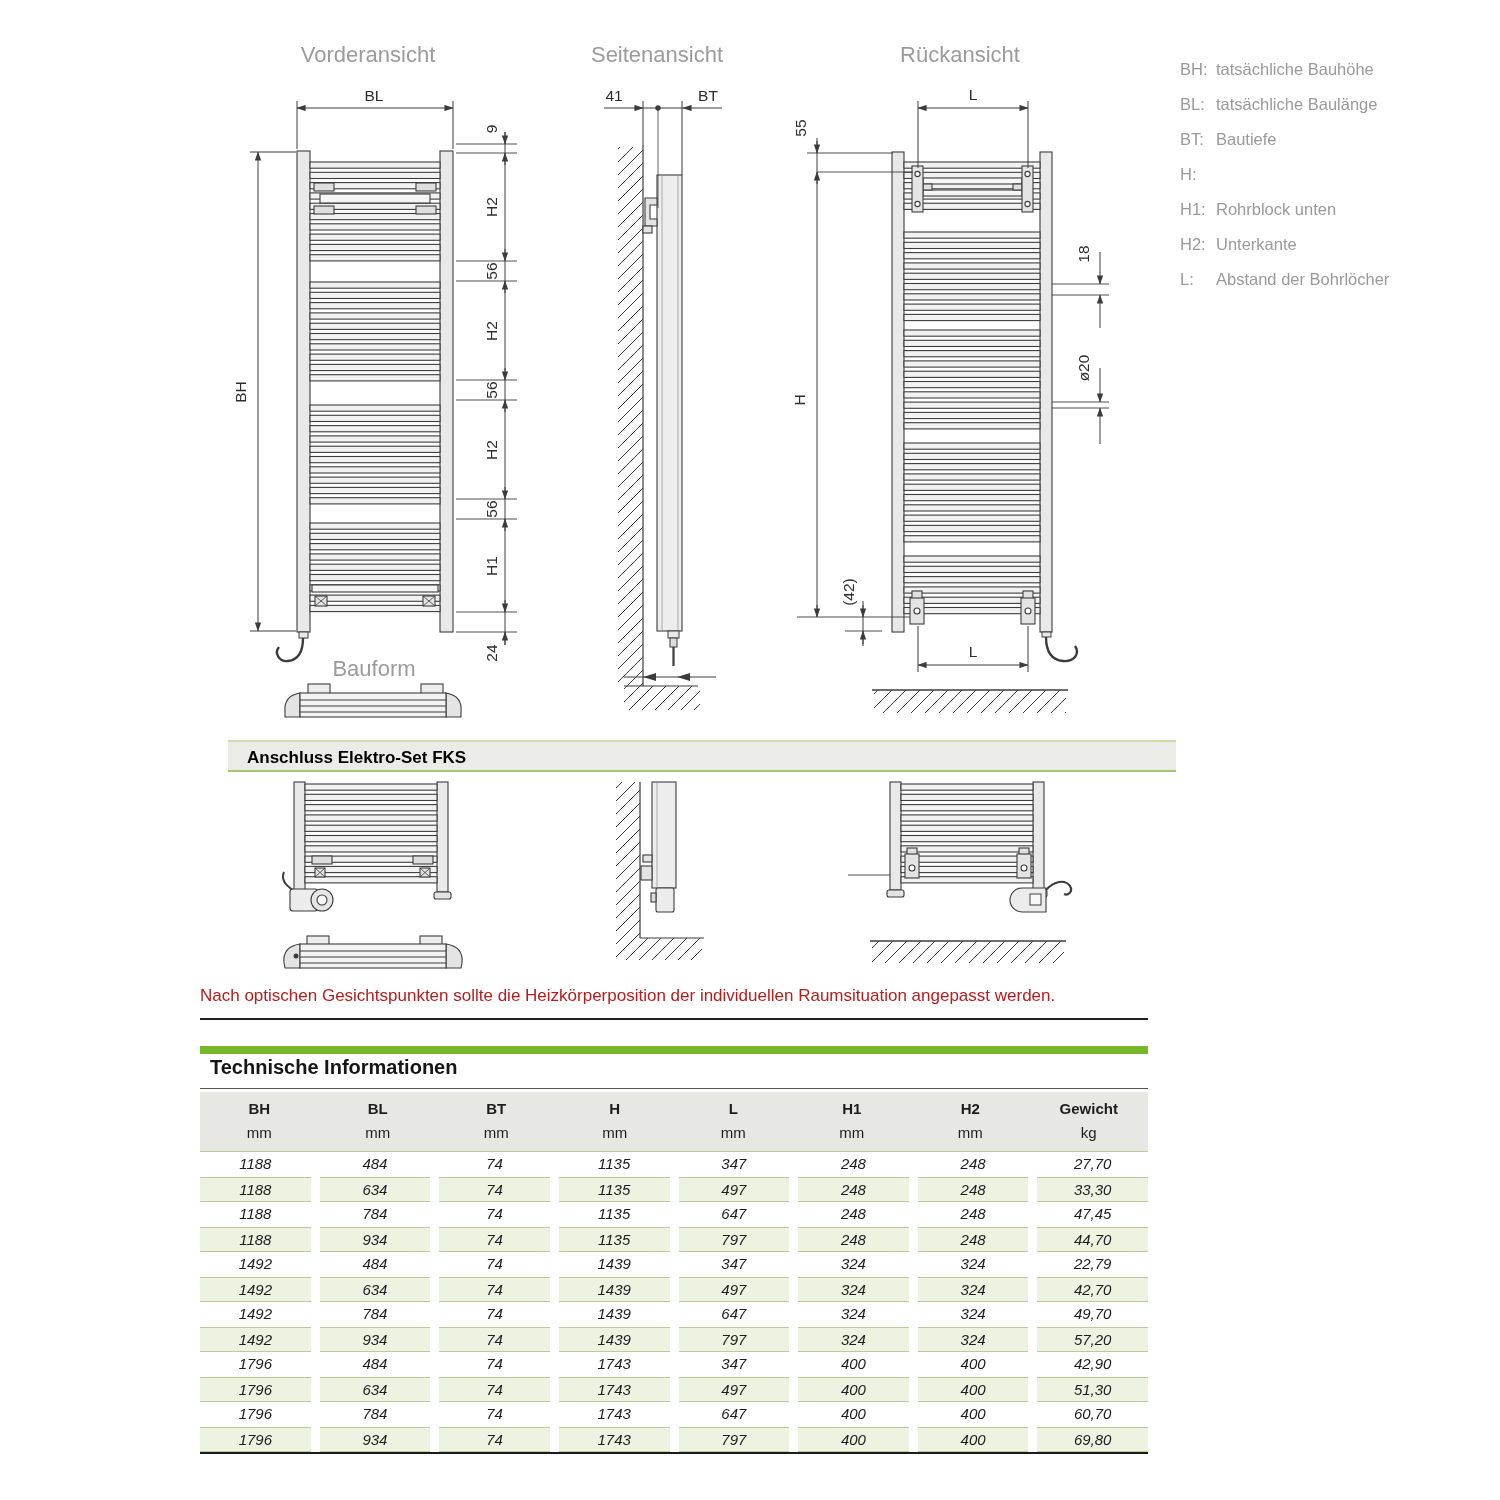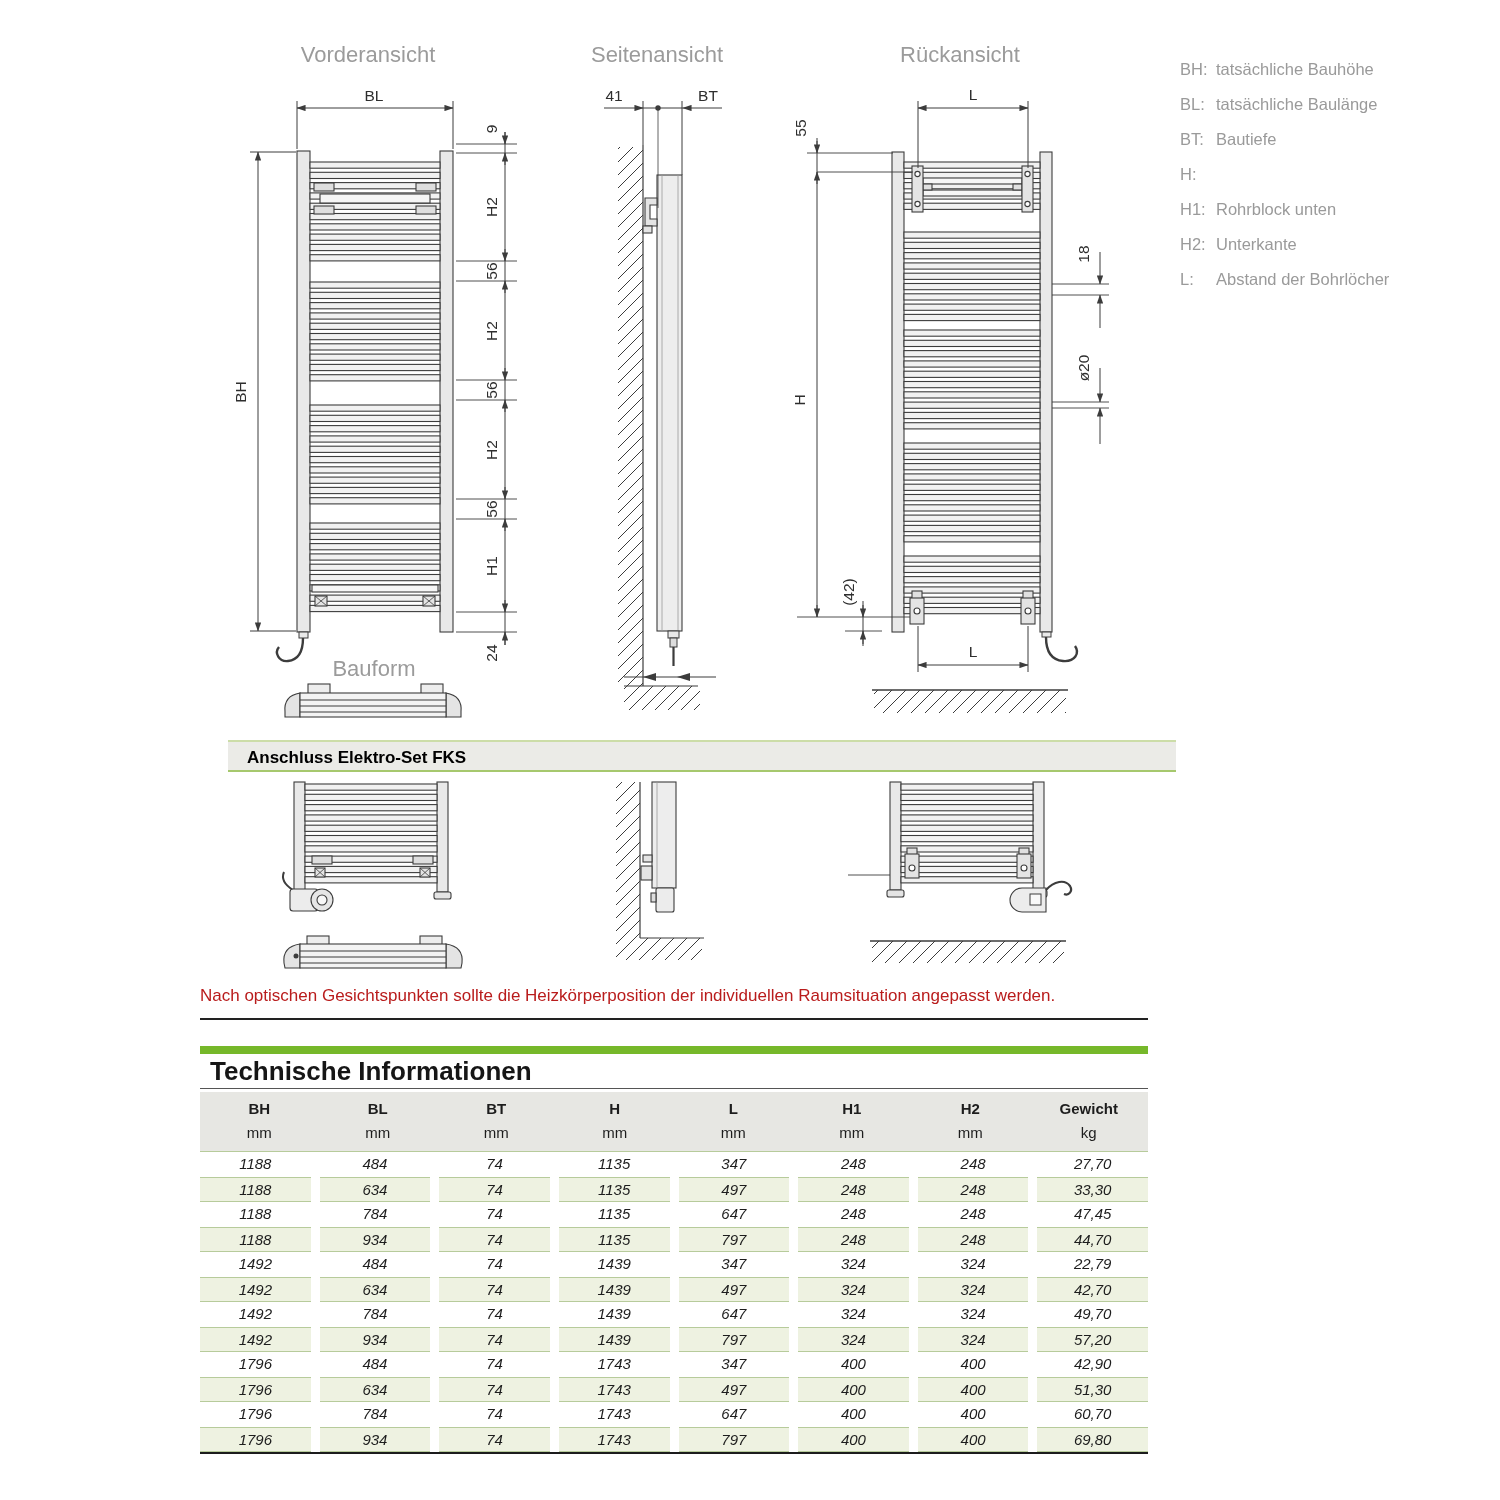--- a/index.html
+++ b/index.html
@@ -16,21 +16,21 @@
   .lrow{display:flex;margin-bottom:13px;}
   .lkey{width:36px;flex:0 0 36px;}
   .ltext{flex:1;}
   
   .band{left:200px;top:740px;width:948px;height:32px;background:#ebebe7;
         border-top:2px solid #ccdda8;border-bottom:2px solid #a6c86d;
         line-height:32px;font-size:17px;font-weight:bold;color:#000000;padding-left:19px;box-sizing:border-box;margin-left:28px;}
   .note{left:200px;top:986px;width:960px;font-size:17px;color:#b91c1c;}
   .rule-dark{left:200px;top:1018px;width:948px;height:2px;background:#222;}
   .green-bar{left:200px;top:1046px;width:948px;height:8px;background:#76b82a;}
-  .table-title{left:210px;top:1056px;font-size:26px;font-weight:bold;color:#161616;}
+  .table-title{left:210px;top:1056px;font-size:20px;font-weight:bold;color:#161616;}
   .title-rule{left:200px;top:1088px;width:948px;height:1px;background:#555;}
   
   .ttable{left:200px;top:1092px;width:948px;font-size:15px;color:#1d1d1d;}
   .thead{display:grid;grid-template-columns:repeat(8,1fr);background:#e7e7e3;
          border-bottom:1px solid #b7cb9b;padding:5px 0 6px 0;}
   .thcell{text-align:center;font-weight:bold;line-height:24px;}
   .thcell .unit{font-weight:normal;}
   .tbody .trow{display:grid;grid-template-columns:repeat(8,1fr);column-gap:9px;height:25px;}
   .tcell{display:block;text-align:center;line-height:24px;height:25px;box-sizing:border-box;}
   .tbody > div:nth-of-type(even) .tcell{background:#eef2e1;border-top:1px solid #b7cb9b;border-bottom:1px solid #b7cb9b;}

